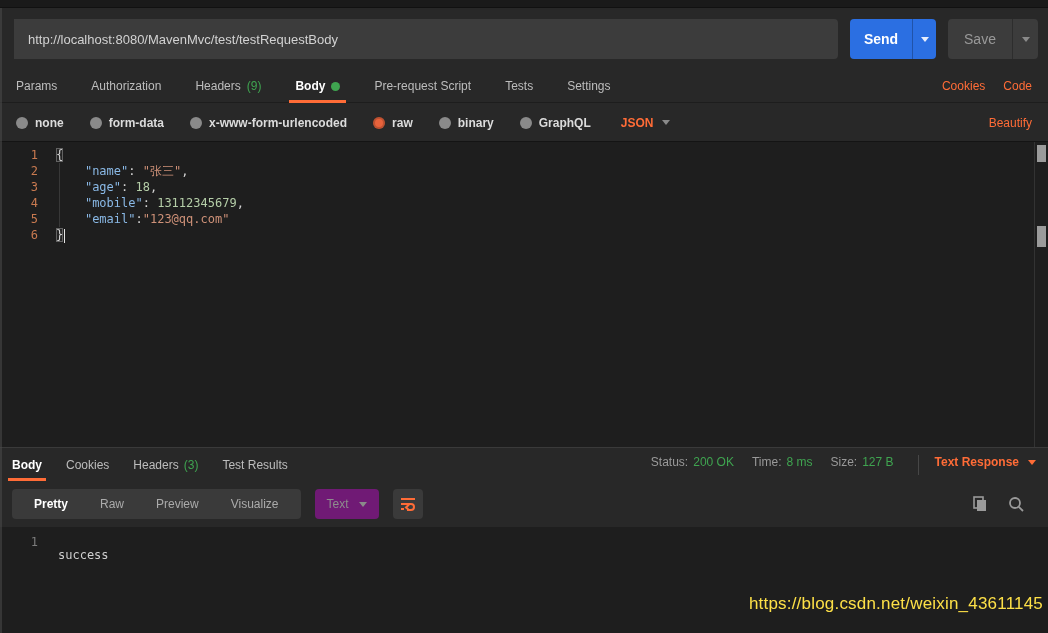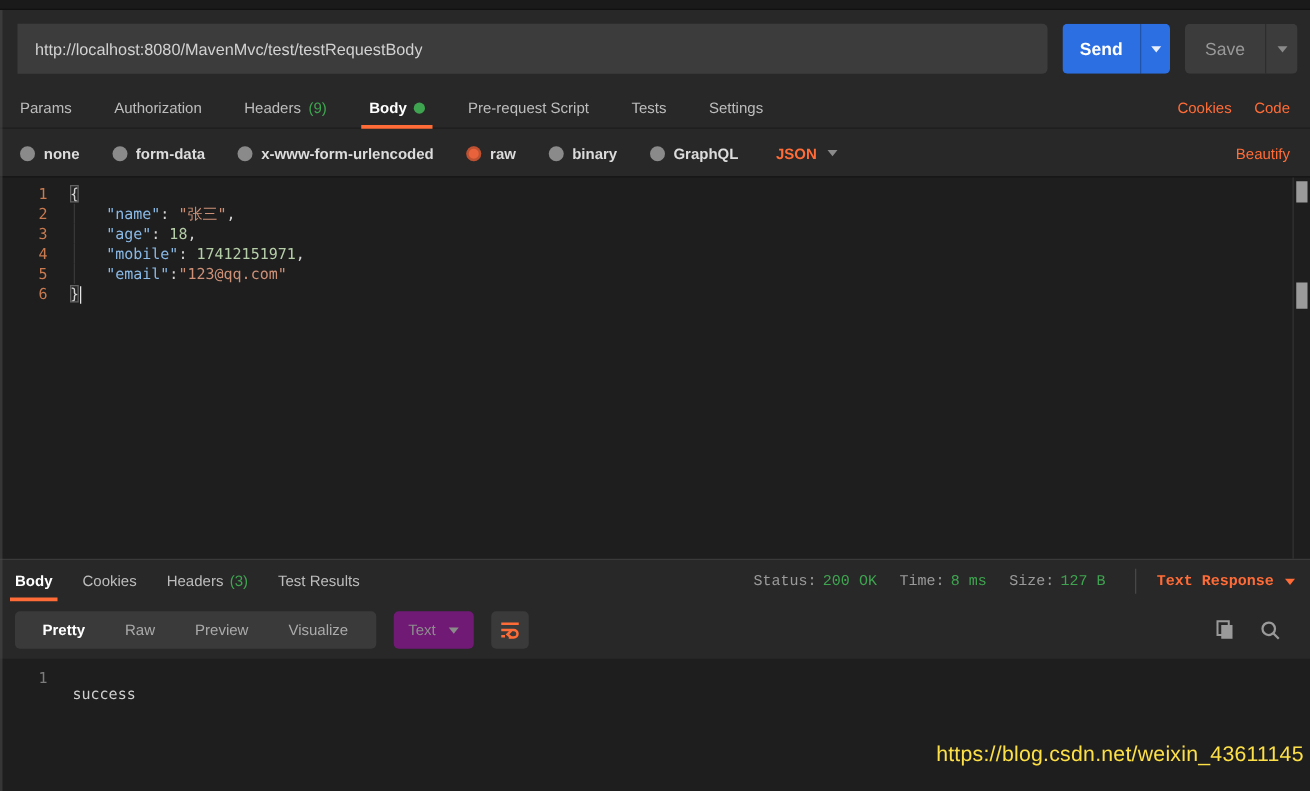--- a/index.html
+++ b/index.html
@@ -66,21 +66,21 @@
   .sb-mark { position:absolute; left:2px; width:9px; background:#9b9b9b; }
   .sb-mark.m1 { top:3px; height:17px; }
   .sb-mark.m2 { top:84px; height:21px; }
 
   
   .resp-meta { position:absolute; left:0; top:449px; width:100%; height:32px; display:flex; align-items:center; padding:0 12px; }
   .resp-tab { position:relative; height:32px; display:flex; align-items:center; gap:5px; margin-right:24px; color:#bdbdbd; font-size:12px; cursor:pointer; }
   .resp-tab.active { color:#fff; font-weight:bold; }
   .resp-tab.active .underline { position:absolute; left:-4px; right:-4px; bottom:0; height:3px; background:#ff6c37; }
   .resp-tab .cnt { color:#3fa450; }
-  .meta-right { margin-left:auto; display:flex; align-items:center; gap:10px;font-family:Liberation Mono, monospace; }
+  .meta-right { margin-left:auto; display:flex; align-items:flex-start; gap:10px; }
   .meta-pair { display:flex; gap:5px; font-size:12px; margin-right:8px; }
   .meta-label { color:#9a9a9a; }
   .meta-value { color:#3fa450; }
   .vdivider { width:1px; height:20px; background:#474747; margin:0 6px; }
   .save-response { display:flex; align-items:center; gap:9px; cursor:pointer; }
   .save-response span { color:#ff6c37; font-size:12px; font-weight:bold; }
 
   
   .resp-toolbar { position:absolute; left:0; top:481px; width:100%; height:46px; display:flex; align-items:center; padding:0 12px; }
   .seg-control { display:flex; align-items:center; background:#3a3a3a; border-radius:4px; height:30px; padding:0 6px; }
@@ -197,21 +197,21 @@
         <div class="code-row">
           <span class="gutter-num">2</span>
           <span class="code-text guided"><span class="tok-ws">    </span><span class="tok-key">"name"</span><span class="tok-punct">: </span><span class="tok-str">"张三"</span><span class="tok-punct">,</span></span>
         </div>
         <div class="code-row">
           <span class="gutter-num">3</span>
           <span class="code-text guided"><span class="tok-ws">    </span><span class="tok-key">"age"</span><span class="tok-punct">: </span><span class="tok-num">18</span><span class="tok-punct">,</span></span>
         </div>
         <div class="code-row">
           <span class="gutter-num">4</span>
-          <span class="code-text guided"><span class="tok-ws">    </span><span class="tok-key">"mobile"</span><span class="tok-punct">: </span><span class="tok-num">17412151971</span><span class="tok-punct">,</span></span>
+          <span class="code-text guided"><span class="tok-ws">    </span><span class="tok-key">"mobile"</span><span class="tok-punct">: </span><span class="tok-num">13112345679</span><span class="tok-punct">,</span></span>
         </div>
         <div class="code-row">
           <span class="gutter-num">5</span>
           <span class="code-text guided"><span class="tok-ws">    </span><span class="tok-key">"email"</span><span class="tok-punct">:</span><span class="tok-str">"123@qq.com"</span></span>
         </div>
         <div class="code-row">
           <span class="gutter-num">6</span>
           <span class="code-text"><span class="tok-brace">}</span><span class="tok-caret"></span></span>
         </div>
       </div>

